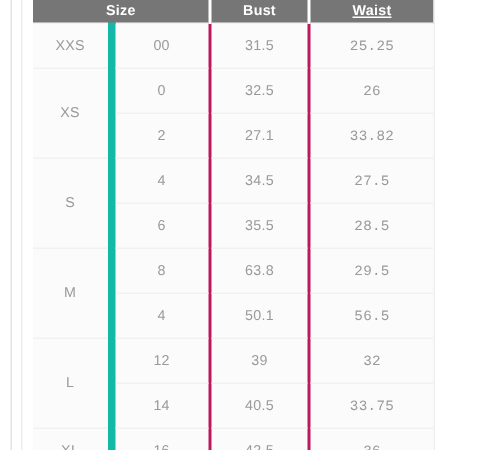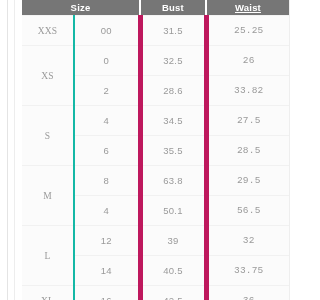--- a/index.html
+++ b/index.html
@@ -69,28 +69,27 @@
   thead th:last-child { border-right:none;text-decoration:underline; }
 
   tbody td {
     height:30px;
     font-size:9.5px;
     color:#9a9a9a;
     text-align:center;
     vertical-align:middle;
     background:#fbfbfb;
     border-bottom:1px solid #f1f1f1;
-    border-right:5px solid #be185d;
+    border-right:2px solid #be185d;
     padding:0;
     letter-spacing:0.2px;
   }
   tbody td:last-child { border-right:none;font-family:Liberation Mono, monospace; }
   tbody td.letter-cell {
-    border-right:2px solid #14b8a6;
-    font-family:Liberation Serif, serif;
+    border-right:5px solid #14b8a6;
   }
   tbody tr:first-child td { border-top:1px solid #f3f3f3; }
 </style>
 </head>
 <body>
 
 <div id="page">
 
   <div id="gutter-left"></div>
   <div id="gutter-left2"></div>
@@ -119,21 +118,21 @@
             <td>25.25</td>
           </tr>
           <tr>
             <td class="letter-cell" rowspan="2">XS</td>
             <td>0</td>
             <td>32.5</td>
             <td>26</td>
           </tr>
           <tr>
             <td>2</td>
-            <td>28.6</td>
+            <td>27.1</td>
             <td>33.82</td>
           </tr>
           <tr>
             <td class="letter-cell" rowspan="2">S</td>
             <td>4</td>
             <td>34.5</td>
             <td>27.5</td>
           </tr>
           <tr>
             <td>6</td>

